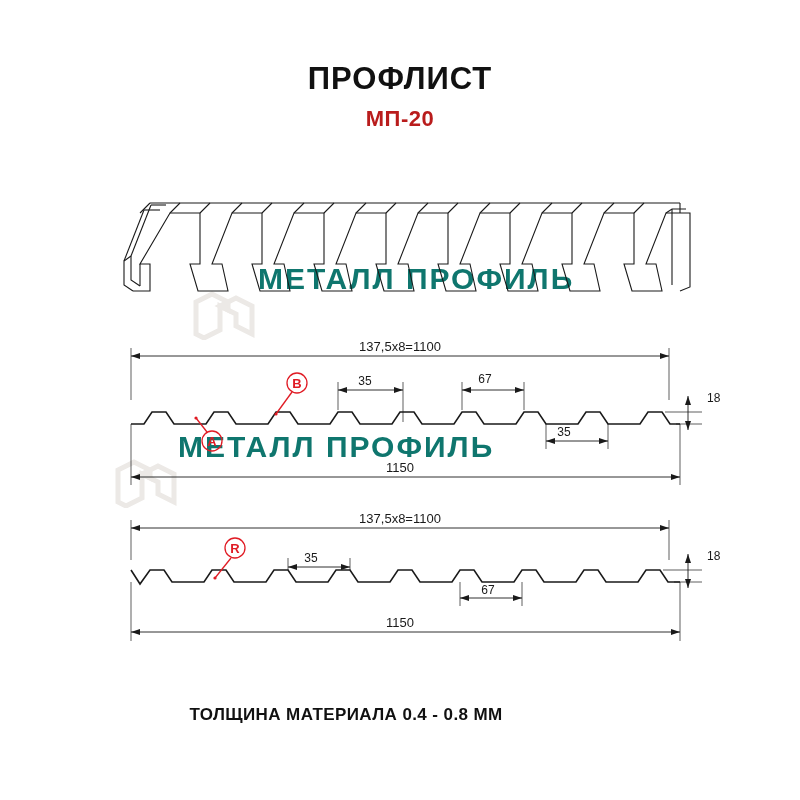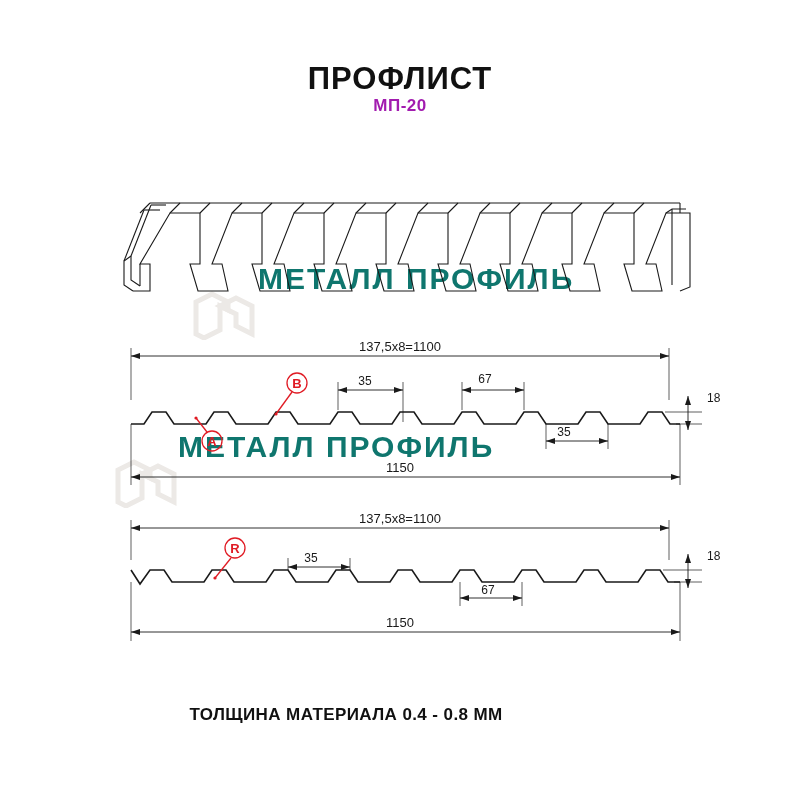--- a/index.html
+++ b/index.html
@@ -29,23 +29,24 @@
     text-align: center;
   }
   .title-main {
     font-size: 31px;
     font-weight: bold;
     letter-spacing: 1px;
     color: #111;
     line-height: 1.1;
   }
   .title-sub {
-    font-size: 17px;
+    font-size: 22px;
     font-weight: bold;
-    color: #a21caf;
+    color: #b91c1c;
+    margin-top: 10px;
     letter-spacing: 0.5px;
   }
   .footer-note {
     position: absolute;
     left: 0;
     top: 705px;
     width: 692px;
     text-align: center;
     font-size: 17px;
     font-weight: bold;

